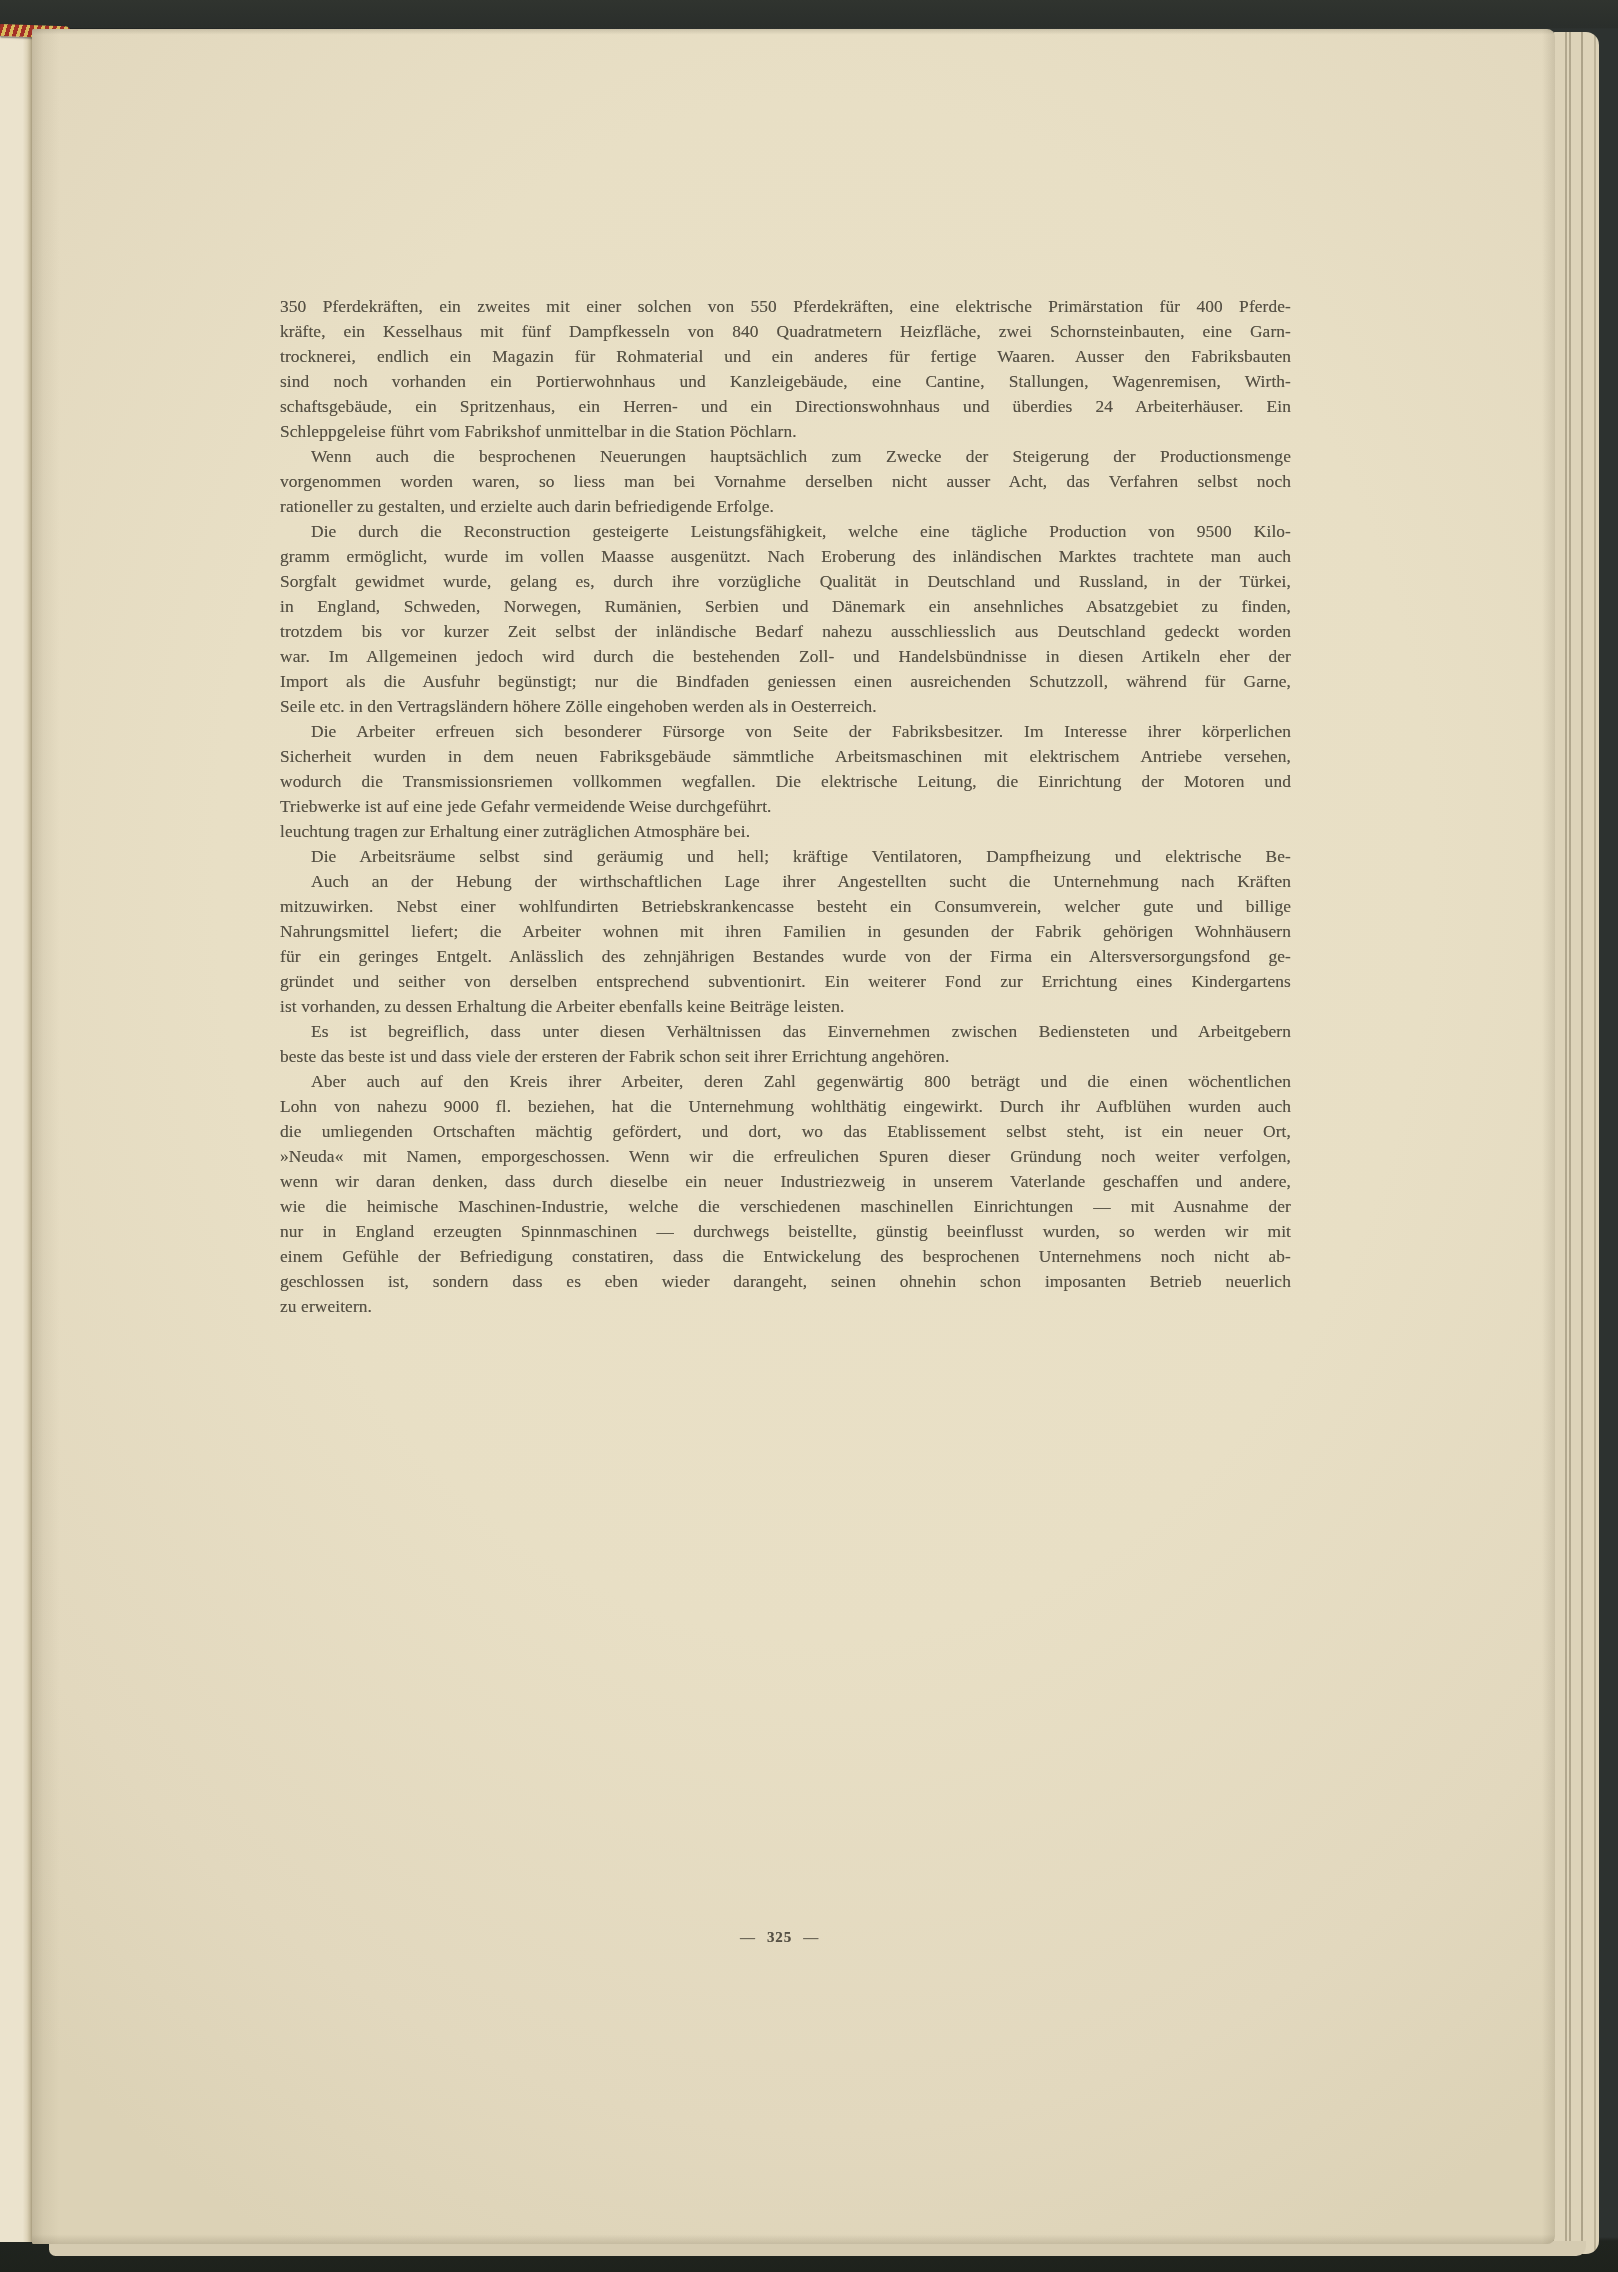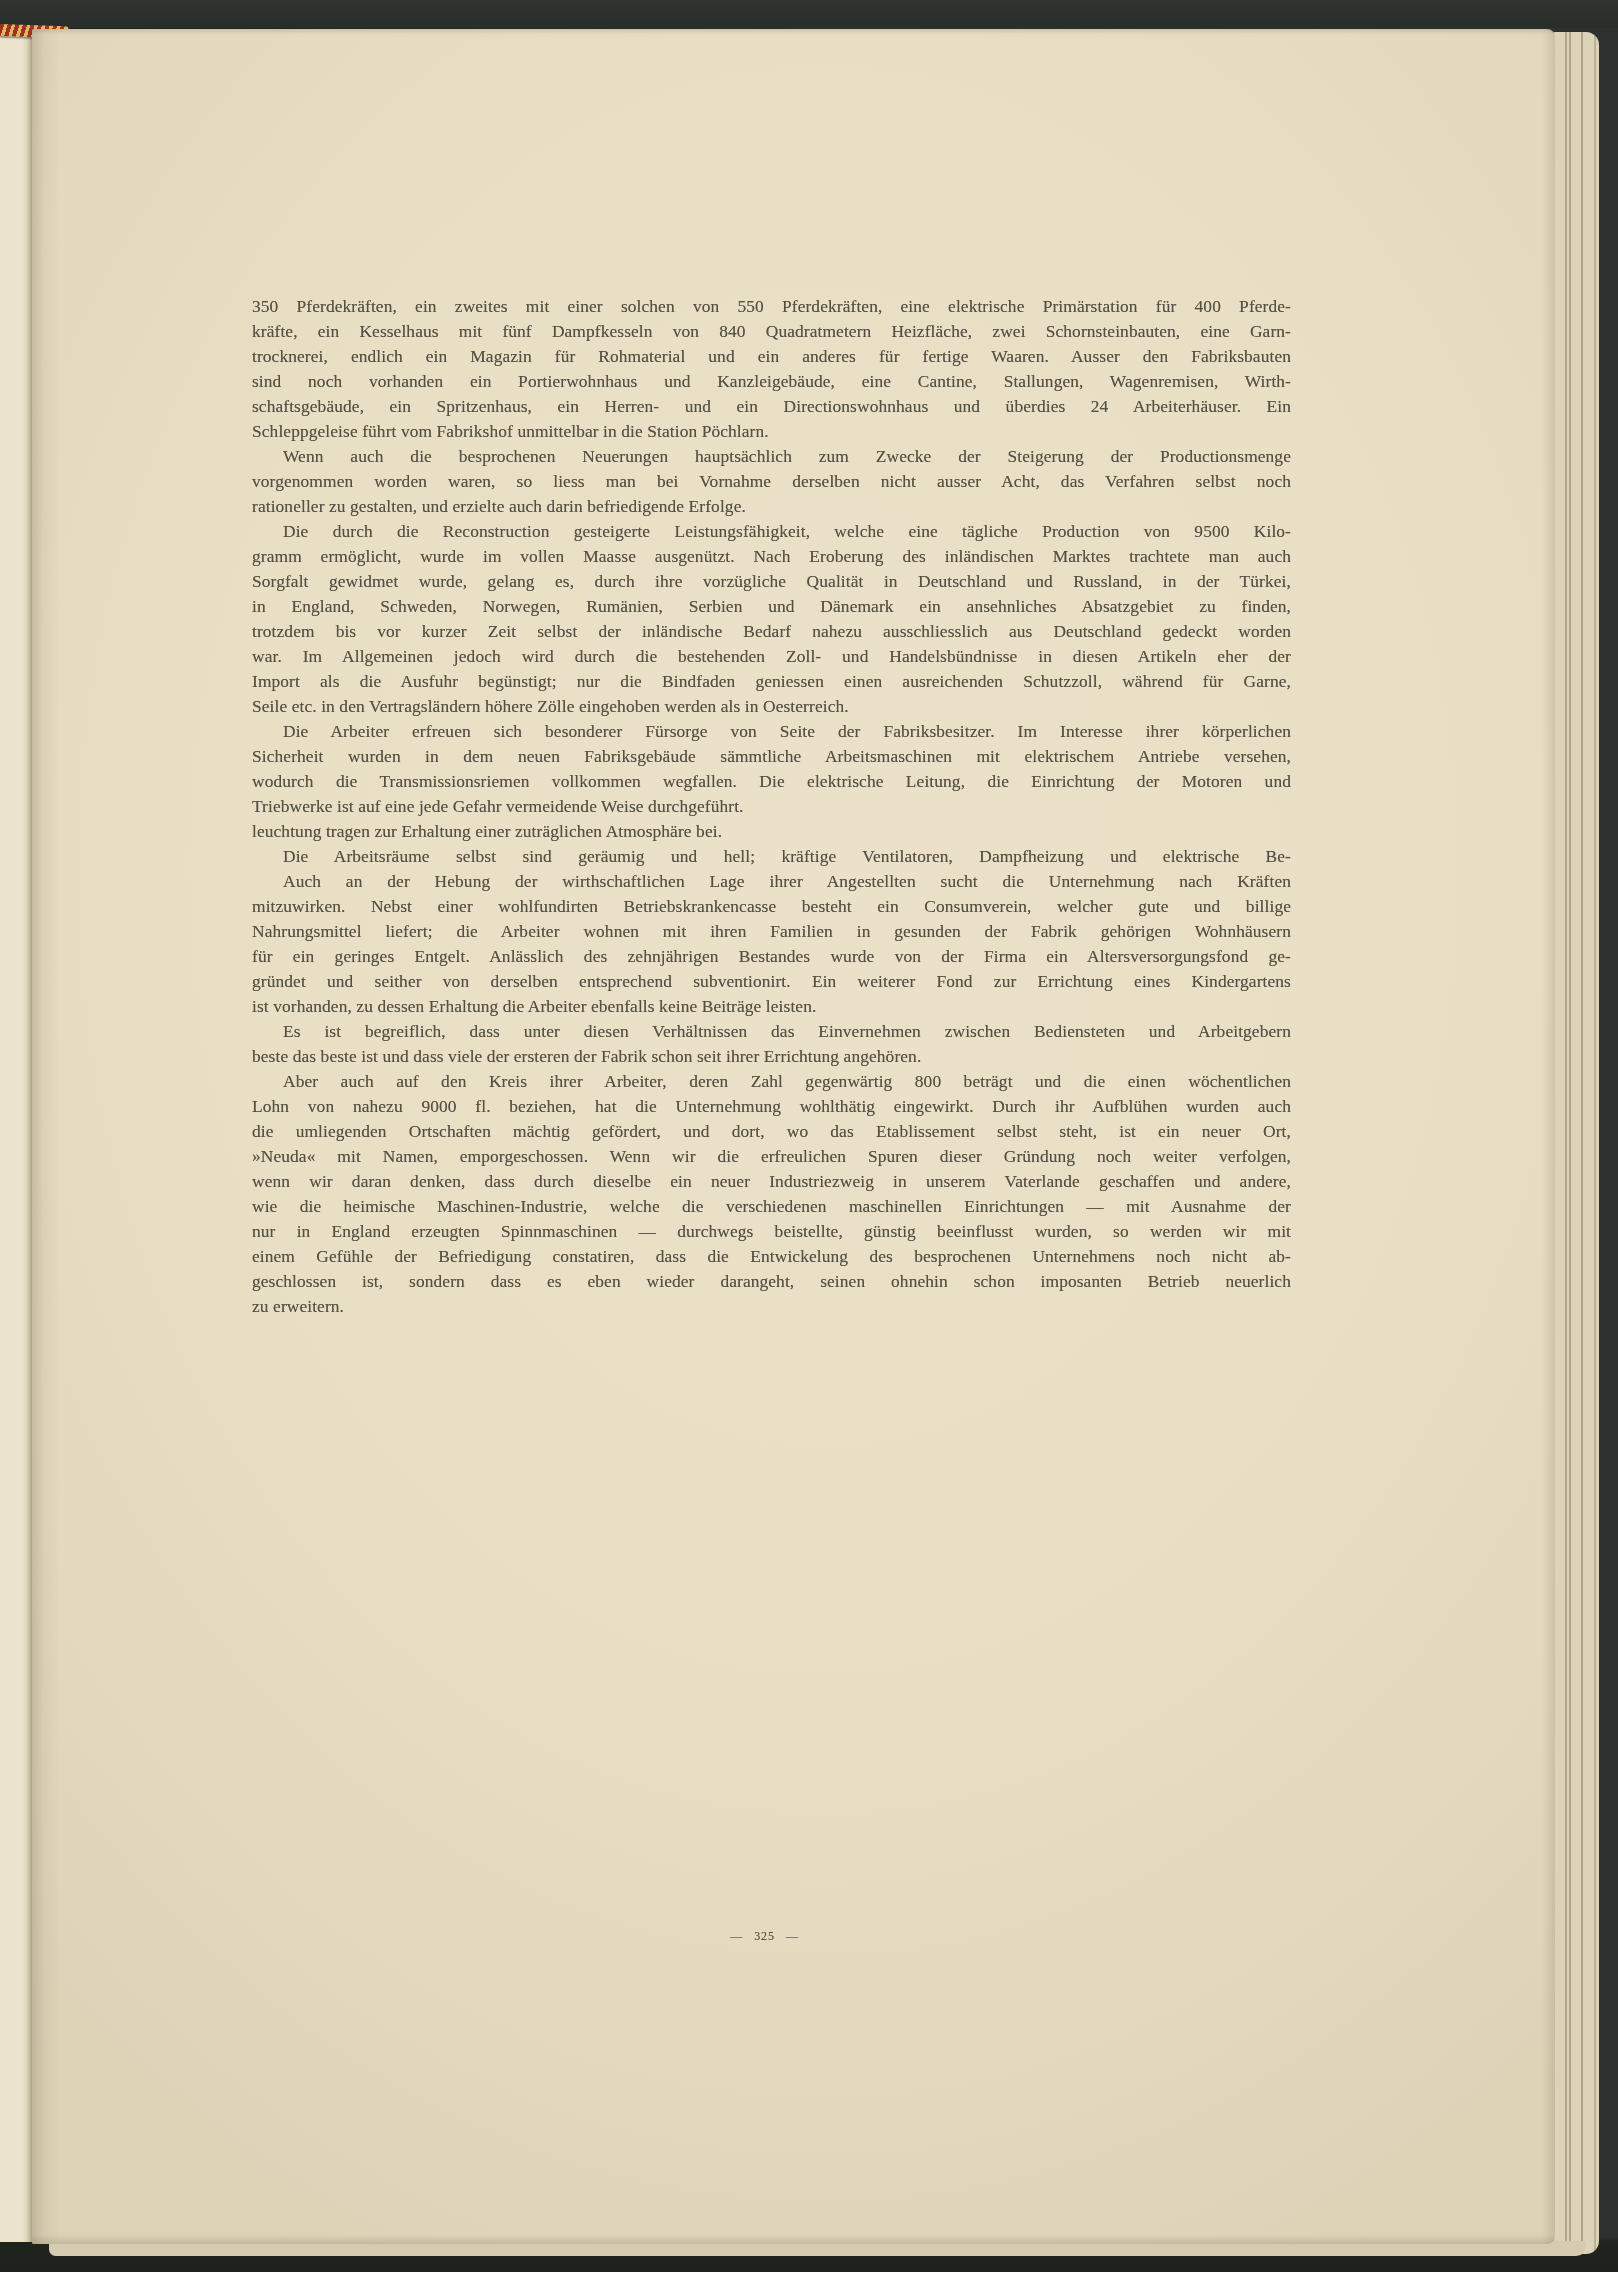--- a/index.html
+++ b/index.html
@@ -97,32 +97,34 @@
     text-shadow: 0 0 0.6px rgba(85,80,68,0.55);
   }
   .para { margin: 0; padding: 0; }
   .line {
     height: 25px;
     line-height: 25px;
     text-align: justify;
     text-align-last: justify;
     text-justify: inter-word;
     overflow: visible;
+    margin-left: 28px;
   }
   .line.last { text-align-last: left; }
   .line.indent { text-indent: 31px; }
   .footer {
     position: absolute;
-    left: 213px; top: 1900px;
+    left: 228px; top: 1900px;
     width: 1039px;
     text-align: center;
     color: var(--ink, #555044);
-    font-size: 12px;
+    font-size: 15px;
     letter-spacing: 0.8px;
     text-shadow: 0 0 0.6px rgba(85,80,68,0.5);
+    font-weight: bold;
   }
   .footer .dash { padding: 0 11.3px; opacity: 0.85; }
 </style>
 </head>
 <body>
 
 <div class="backdrop">
   <div class="left-page"></div>
   <div class="headband"></div>
   <div class="page-stack"></div>

